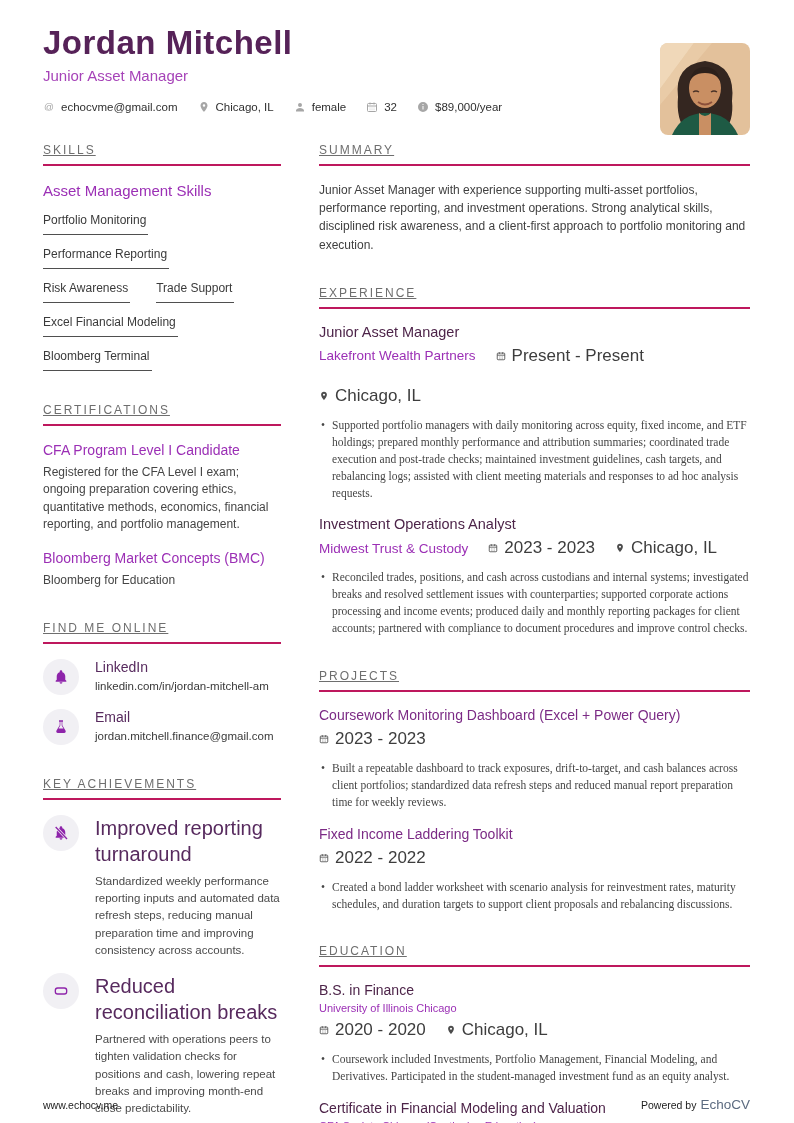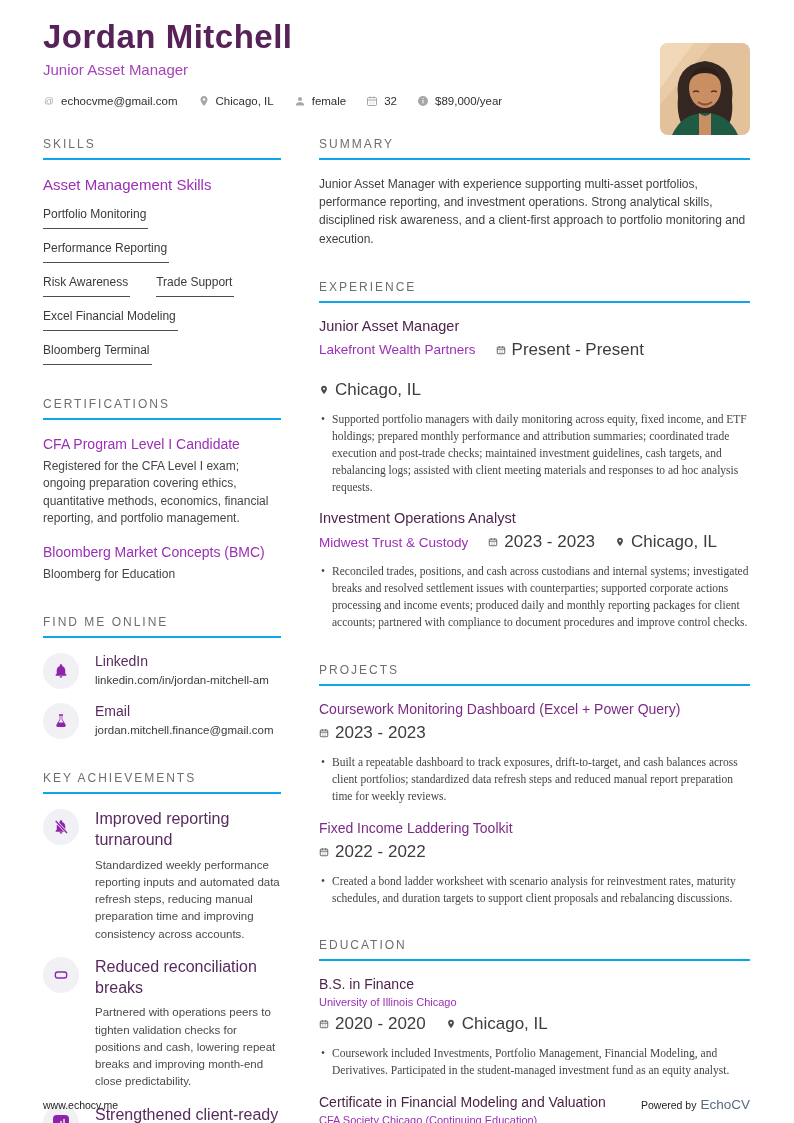--- a/index.html
+++ b/index.html
@@ -1,56 +1,56 @@
 <!DOCTYPE html>
 <html><head>
 <meta charset="utf-8">
 <style>
   * { margin:0; padding:0; box-sizing:border-box; }
   html,body { background:#ffffff; }
   body { font-family:"Liberation Sans", sans-serif; color:#414141; }
   .page { position:relative; width:794px; height:1123px; margin:0 auto; background:#fff;
-          padding:18px 44px 0 43px; overflow:hidden; }
+          padding:24px 44px 0 43px; overflow:hidden; }
 
   
   .name { font-size:33px; font-weight:600; color:#562258; letter-spacing:.5px; }
   .job-title { font-size:15px; color:#a643b8; margin-top:5px; font-weight:500; }
   .contact-row { display:flex; align-items:center; gap:20px; margin-top:17px; font-size:11.5px; color:#2f2f2f; }
   .contact-item { display:inline-flex; align-items:center; gap:6px; }
   .c-icon { color:#a6a6a6; display:inline-flex; align-items:center; font-size:12px; line-height:1; }
   .c-icon svg { width:12px; height:12px; display:block; }
   .photo { position:absolute; top:43px; right:44px; width:90px; height:92px; border-radius:8px; overflow:hidden; }
   .photo svg { display:block; }
 
   
   .columns { display:flex; gap:38px; margin-top:30px; }
   .col-left { width:238px; flex:none; }
   .col-right { flex:1; min-width:0; }
   section { margin-bottom:32px; }
   h2.sec { font-size:12px; font-weight:400; letter-spacing:2px; color:#6e6e6e;
-           padding-bottom:7px; border-bottom:2px solid #0ea5e9; margin-bottom:15px; text-transform:uppercase; }
+           padding-bottom:7px; border-bottom:2px solid #be185d; margin-bottom:15px; text-transform:uppercase;text-decoration:underline; }
 
   
   .group-title { font-size:15px; color:#9b2fb5; font-weight:500; margin:16px 0 2px; }
   .skill-list { display:flex; flex-wrap:wrap; column-gap:26px; }
   .skill { font-size:12px; color:#3a3a3a; border-bottom:1.5px solid #4f4f4f; padding:0 2px 7px 0; margin-top:12px; }
 
   
   .cert { margin-top:13px; }
   .cert-title { font-size:14px; color:#9b2fb5; font-weight:500; margin-bottom:6px;margin-top:16px; }
   .cert-desc { font-size:12px; color:#454545; line-height:1.45; }
 
   
   .icon-row { display:flex; gap:16px; margin-top:14px; }
   .circle { width:36px; height:36px; flex:none; border-radius:50%; background:#f1f0f4;
             display:flex; align-items:center; justify-content:center; color:#8e24aa; }
   .circle svg { width:16px; height:16px; display:block; }
   .link-label { font-size:14px; color:#572a5e; font-weight:400; }
   .link-value { font-size:11.5px; color:#3a3a3a; margin-top:5px; }
-  .ach-title { font-size:16px; color:#572a5e; font-weight:500; line-height:1.3; }
+  .ach-title { font-size:20px; color:#572a5e; font-weight:500; line-height:1.3; }
   .ach-desc { font-size:11.5px; color:#4a4a4a; line-height:1.5; margin-top:6px; }
 
   
   .summary-text { font-size:12px; color:#3f3f3f; line-height:1.52; margin-top:14px; }
   .xp-item, .edu-item, .proj-item { margin-top:15px; }
   .xp-title { font-size:14.5px; color:#4d2449; font-weight:500; }
   .xp-org-row { display:flex; align-items:center; gap:20px; margin-top:6px; flex-wrap:wrap; }
   .xp-org { font-size:13.5px; color:#9b2fb5; font-weight:500; }
   .meta { display:inline-flex; align-items:center; gap:6px; font-size:17px; color:#3d3d3d; }
   .m-icon { color:#4c4c4c; display:inline-flex; }

